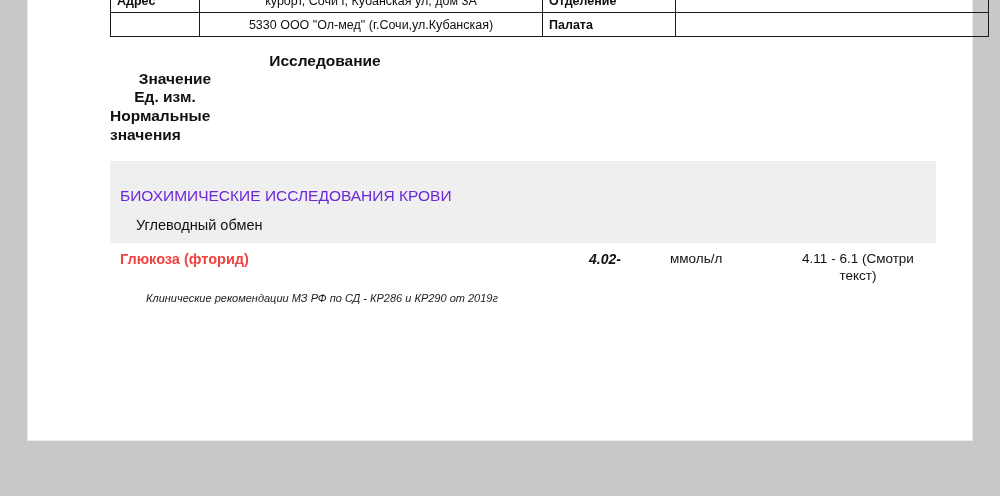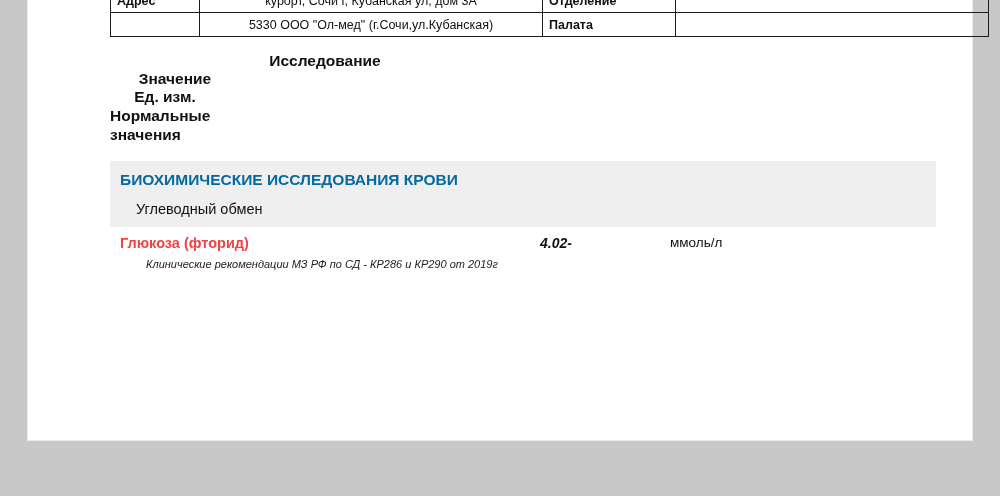--- a/index.html
+++ b/index.html
@@ -81,24 +81,25 @@
   }
 
   
   .grey-block {
     margin-top: 16px;
     width: 826px;
     background: #efefef;
     padding: 8px 0 8px 0;
   }
   .section-title {
-    font-weight: bold;
+    font-weight: normal;
     font-size: 15.5px;
-    color: #0369a1;
+    color: #6d28d9;
     padding: 2px 0 4px 10px;
+    margin-top: 16px;
   }
   .sub-title {
     font-weight: normal;
     font-size: 14.5px;
     color: #111;
     padding: 8px 0 2px 26px;
   }
 
   
   .analyte-row {
@@ -110,21 +111,21 @@
   .a-name {
     width: 430px;
     padding-left: 10px;
     box-sizing: border-box;
     font-size: 14.5px;
     font-weight: bold;
     color: #ef4444;
   }
   .a-value {
     width: 130px;
-    text-align: left;
+    text-align: center;
     font-size: 14px;
     font-weight: bold;
     font-style: italic;
     color: #111;
   }
   .a-unit {
     width: 110px;
     text-align: left;
     font-size: 13.5px;
     color: #111;
@@ -181,18 +182,22 @@
 
     <div class="grey-block">
       <div class="section-title">БИОХИМИЧЕСКИЕ ИССЛЕДОВАНИЯ КРОВИ</div>
       <div class="sub-title">Углеводный обмен</div>
     </div>
 
     <div class="analyte-row">
       <div class="a-name">Глюкоза (фторид)</div>
       <div class="a-value">4.02-</div>
       <div class="a-unit">ммоль/л</div>
+      <div class="a-norm">
+        <div>4.11 - 6.1 (Смотри</div>
+        <div>текст)</div>
+      </div>
     </div>
 
     <div class="note second">Клинические рекомендации МЗ РФ по СД - КР286 и КР290 от 2019г</div>
 
   </div>
 </div>
 
 </body></html>

